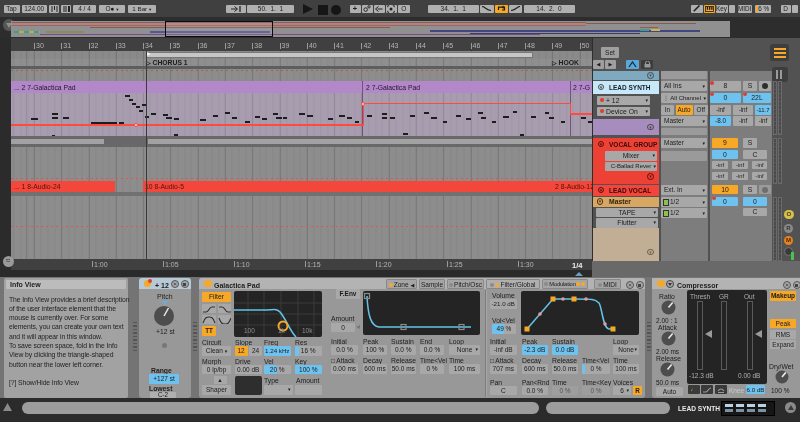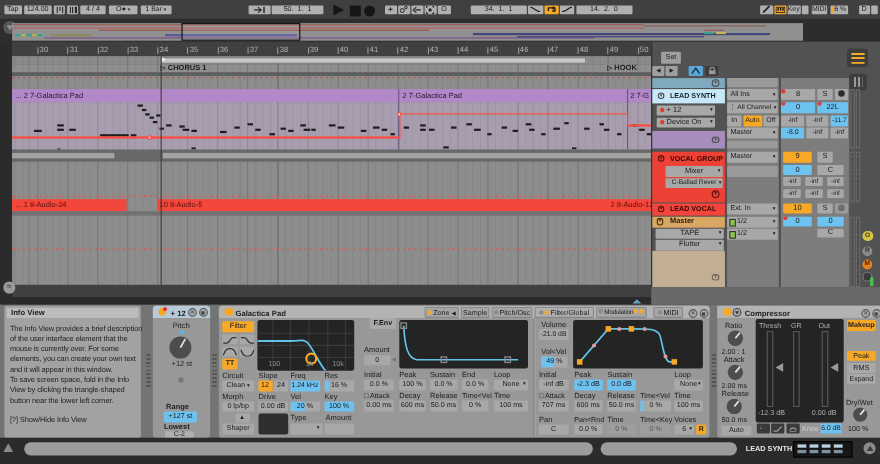--- a/index.html
+++ b/index.html
@@ -233,20 +233,37 @@
     <div style="position:absolute;left:11px;top:180.5px;width:104px;height:11px;background:#f4473c;"></div>
     <div style="position:absolute;left:143px;top:180.5px;width:410.8px;height:11px;background:#f4473c;"></div>
     <div style="position:absolute;left:553.8px;top:180.5px;width:38.2px;height:11px;background:#f4473c;"></div>
     <div style="position:absolute;left:14px;top:183px;font-size:6.8px;color:#55100b;white-space:nowrap;line-height:8.8px;">... 1 8-Audio-24</div>
     <div style="position:absolute;left:145px;top:183px;font-size:6.8px;color:#55100b;white-space:nowrap;line-height:8.8px;">10 8-Audio-5</div>
     <div style="position:absolute;left:555px;top:183px;font-size:6.8px;color:#55100b;white-space:nowrap;line-height:8.8px;">2 8-Audio-12</div>
     <div style="position:absolute;left:11px;top:191.8px;width:581px;height:4.2px;background:#717171;"></div>
     <div style="position:absolute;left:11px;top:225.8px;width:581px;height:1.3px;background:repeating-linear-gradient(90deg,#e85248 0 2.5px,transparent 2.5px 5px);"></div>
     <div style="position:absolute;left:146px;top:50.5px;width:1px;height:208.5px;background:#3a3a3a;"></div>
     <div style="position:absolute;left:11px;top:259px;width:581px;height:11px;background:#404040;"></div>
+    <div style="position:absolute;left:11px;top:259px;width:581px;height:11px;overflow:hidden;">
+      <span style="position:absolute;left:81px;top:2px;width:1px;height:6px;background:#9a9a9a;"></span>
+      <span style="position:absolute;left:83px;top:1.5px;font-size:7px;color:#b4b4b4;">1:00</span>
+      <span style="position:absolute;left:152px;top:2px;width:1px;height:6px;background:#9a9a9a;"></span>
+      <span style="position:absolute;left:154px;top:1.5px;font-size:7px;color:#b4b4b4;">1:05</span>
+      <span style="position:absolute;left:223px;top:2px;width:1px;height:6px;background:#9a9a9a;"></span>
+      <span style="position:absolute;left:225px;top:1.5px;font-size:7px;color:#b4b4b4;">1:10</span>
+      <span style="position:absolute;left:294px;top:2px;width:1px;height:6px;background:#9a9a9a;"></span>
+      <span style="position:absolute;left:296px;top:1.5px;font-size:7px;color:#b4b4b4;">1:15</span>
+      <span style="position:absolute;left:365px;top:2px;width:1px;height:6px;background:#9a9a9a;"></span>
+      <span style="position:absolute;left:367px;top:1.5px;font-size:7px;color:#b4b4b4;">1:20</span>
+      <span style="position:absolute;left:436px;top:2px;width:1px;height:6px;background:#9a9a9a;"></span>
+      <span style="position:absolute;left:438px;top:1.5px;font-size:7px;color:#b4b4b4;">1:25</span>
+      <span style="position:absolute;left:507px;top:2px;width:1px;height:6px;background:#9a9a9a;"></span>
+      <span style="position:absolute;left:509px;top:1.5px;font-size:7px;color:#b4b4b4;">1:30</span>
+      <span style="position:absolute;left:561px;top:1.5px;font-size:7.5px;color:#ededed;font-weight:bold;">1/4</span>
+    </div>
     <div style="position:absolute;left:0;top:270px;width:800px;height:7px;background:#2a2a2a;"></div>
     <div style="position:absolute;left:575px;top:271.5px;width:0;height:0;border-left:4px solid transparent;border-right:4px solid transparent;border-bottom:4.5px solid #6a9fc2;"></div>
     <div style="position:absolute;left:2.5px;top:256px;width:11px;height:11px;border-radius:50%;background:#9a9a9a;color:#333;font-size:8px;line-height:10px;text-align:center;">≈</div>
     <div style="position:absolute;left:592px;top:38px;width:208px;height:239px;background:#525252;"></div>
     <div style="position:absolute;left:592px;top:38px;width:1px;height:239px;background:#2e2e2e;"></div>
     <div style="position:absolute;left:661px;top:70.5px;width:46.5px;height:190px;background:#7d7d7d;"></div>
     <div style="position:absolute;left:709.5px;top:70.5px;width:62px;height:190px;background:#7d7d7d;"></div>
     <div style="position:absolute;left:601px;top:46.5px;width:18px;height:11px;background:#9f9f9f;border-radius:1px;font-size:6.5px;color:#1c1c1c;text-align:center;line-height:11px;white-space:nowrap;overflow:hidden;">Set</div>
     <div style="position:absolute;left:593px;top:59.5px;width:11px;height:9.5px;background:#9f9f9f;border-radius:1px;font-size:5px;color:#1c1c1c;text-align:center;line-height:9.5px;white-space:nowrap;overflow:hidden;"><span style="font-size:5px">◀</span></div>
     <div style="position:absolute;left:605px;top:59.5px;width:11px;height:9.5px;background:#9f9f9f;border-radius:1px;font-size:5px;color:#1c1c1c;text-align:center;line-height:9.5px;white-space:nowrap;overflow:hidden;"><span style="font-size:5px">▶</span></div>

